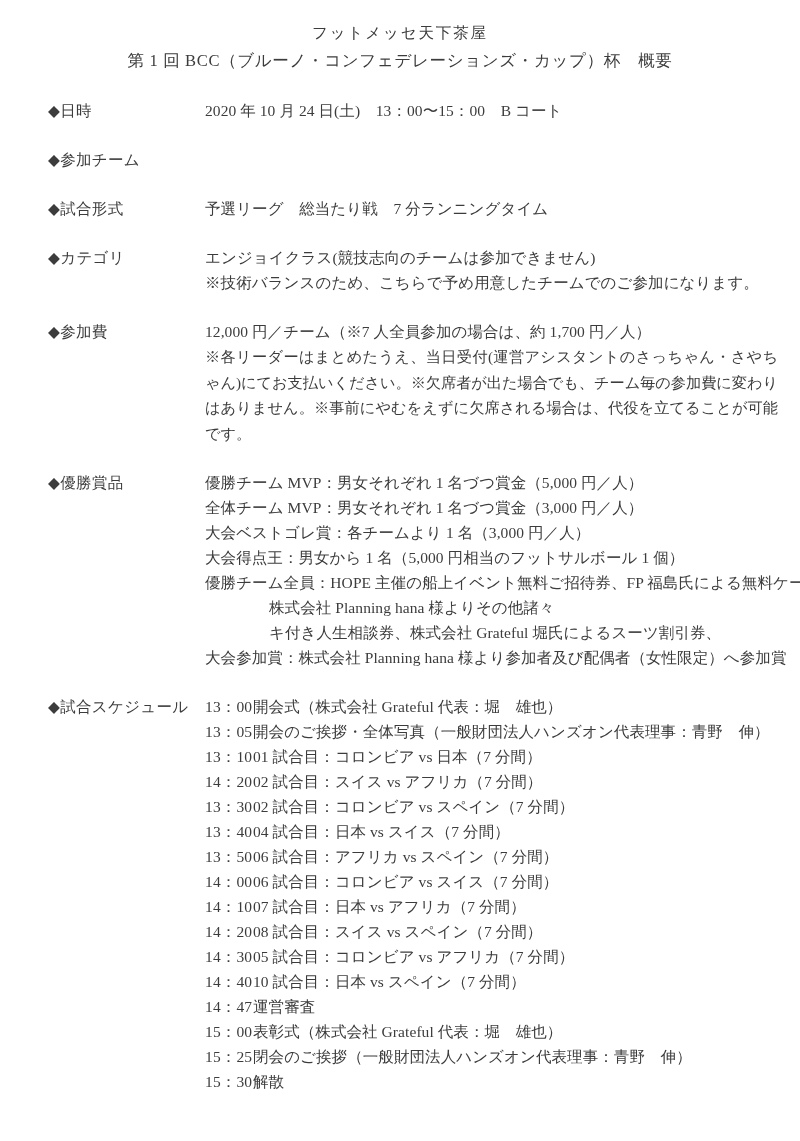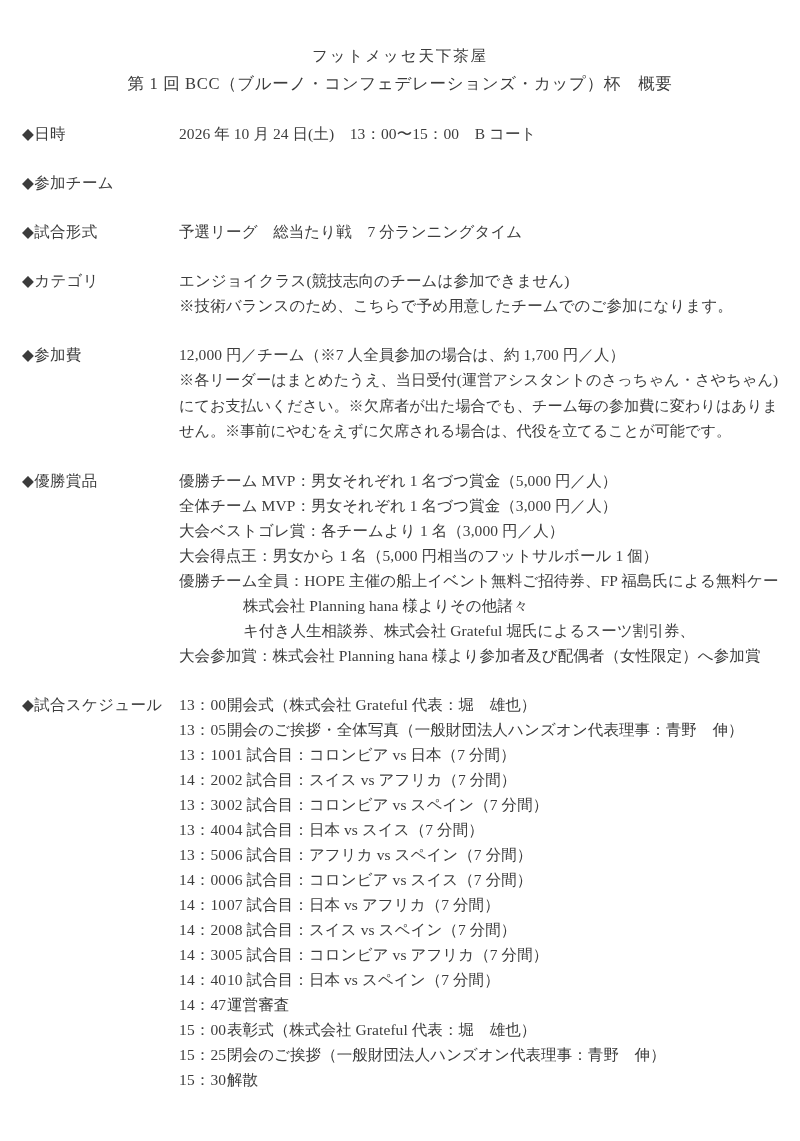--- a/index.html
+++ b/index.html
@@ -18,41 +18,41 @@
     position: relative;
     width: 800px;
     height: 1141px;
     box-sizing: border-box;
     padding: 0;
     overflow: hidden;
   }
 
   
   .title-block {
-    padding-top: 44px;
+    padding-top: 21px;
     text-align: center;
   }
   .title-line1 {
     font-size: 15.5px;
     letter-spacing: 0.12em;
     line-height: 1.55;
     white-space: nowrap;
   }
   .title-line2 {
     font-size: 16.5px;
     letter-spacing: 0.04em;
     line-height: 1.6;
     margin-top: 3px;
     white-space: nowrap;
   }
 
   
   .sections {
     margin-top: 24px;
-    padding-left: 22px;
+    padding-left: 48px;
     padding-right: 22px;
   }
   .section {
     display: flex;
     align-items: flex-start;
     margin-bottom: 24px;
   }
   .sec-label {
     flex: 0 0 auto;
     width: 157px;
@@ -115,21 +115,21 @@
   <div class="title-block">
     <div class="title-line1">フットメッセ天下茶屋</div>
     <div class="title-line2">第 1 回 BCC（ブルーノ・コンフェデレーションズ・カップ）杯　概要</div>
   </div>
 
   <div class="sections">
 
     <div class="section">
       <div class="sec-label">◆日時</div>
       <div class="sec-body">
-        <span class="ln">2026 年 10 月 24 日(土)　13：00〜15：00　B コート</span>
+        <span class="ln">2020 年 10 月 24 日(土)　13：00〜15：00　B コート</span>
       </div>
     </div>
 
     <div class="section">
       <div class="sec-label">◆参加チーム</div>
     </div>
 
     <div class="section">
       <div class="sec-label">◆試合形式</div>
       <div class="sec-body">

